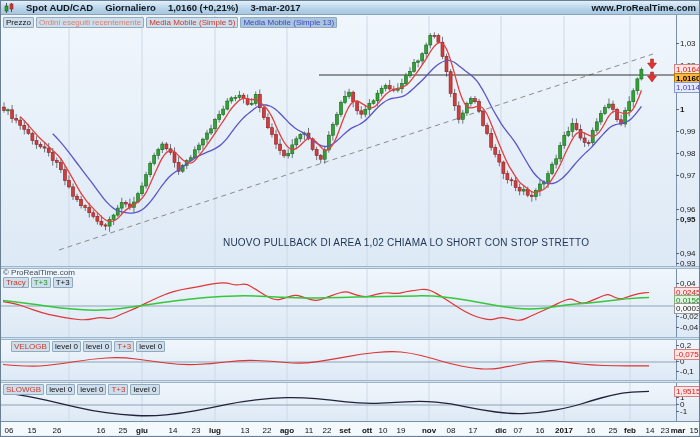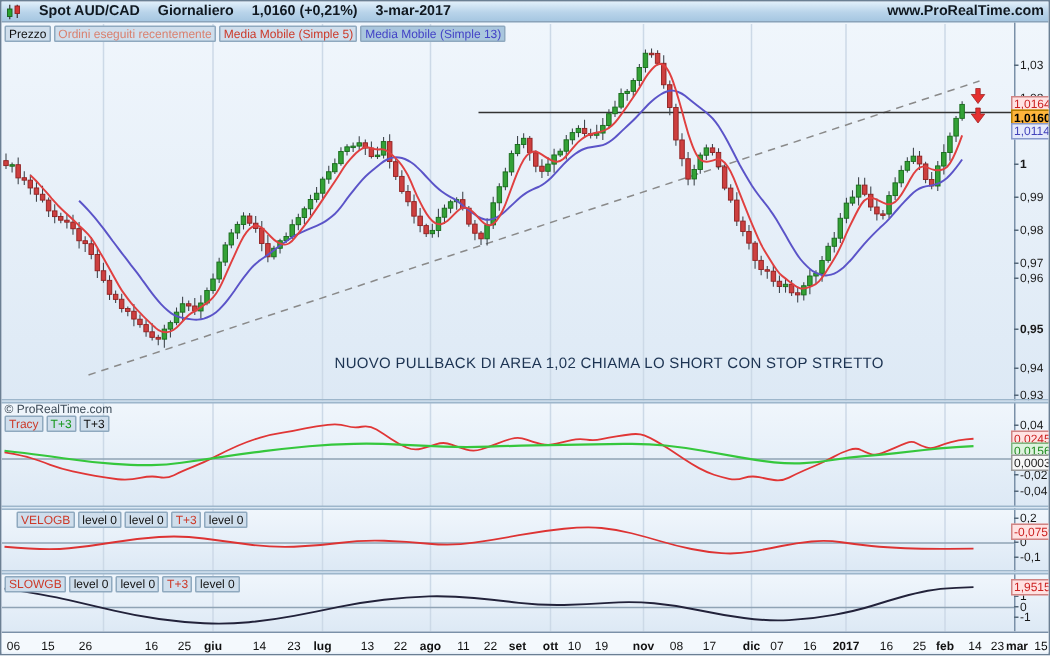--- a/index.html
+++ b/index.html
@@ -469,23 +469,23 @@
         <span class="chip dark">level 0</span>
       </div>
     <div id="annotation">NUOVO PULLBACK DI AREA 1,02 CHIAMA LO SHORT CON STOP STRETTO</div>
     <div id="axis-layer">
         <div class="axlab" style="top: 38px;">1,03</div>
         <div class="axlab" style="top: 60px;">1,02</div>
         <div class="axlab b" style="top: 104px;">1</div>
         <div class="axlab" style="top: 126px;">0,99</div>
         <div class="axlab" style="top: 148px;">0,98</div>
         <div class="axlab" style="top: 170px;">0,97</div>
-        <div class="axlab" style="top: 180px;">0,96</div>
+        <div class="axlab" style="top: 204px;">0,96</div>
         <div class="axlab b" style="top: 214px;">0,95</div>
-        <div class="axlab" style="top: 240px;">0,94</div>
+        <div class="axlab" style="top: 248px;">0,94</div>
         <div class="axlab" style="top: 258px;">0,93</div>
         <div class="axlab" style="top: 278px;">0,04</div>
         <div class="axlab" style="top: 311px;">-0,02</div>
         <div class="axlab" style="top: 322px;">-0,04</div>
         <div class="axlab" style="top: 340px;">0,2</div>
         <div class="axlab" style="top: 356px;">0</div>
         <div class="axlab" style="top: 366px;">-0,1</div>
         <div class="axlab" style="top: 392px;">1</div>
         <div class="axlab" style="top: 399px;">0</div>
         <div class="axlab" style="top: 406px;">-1</div>

